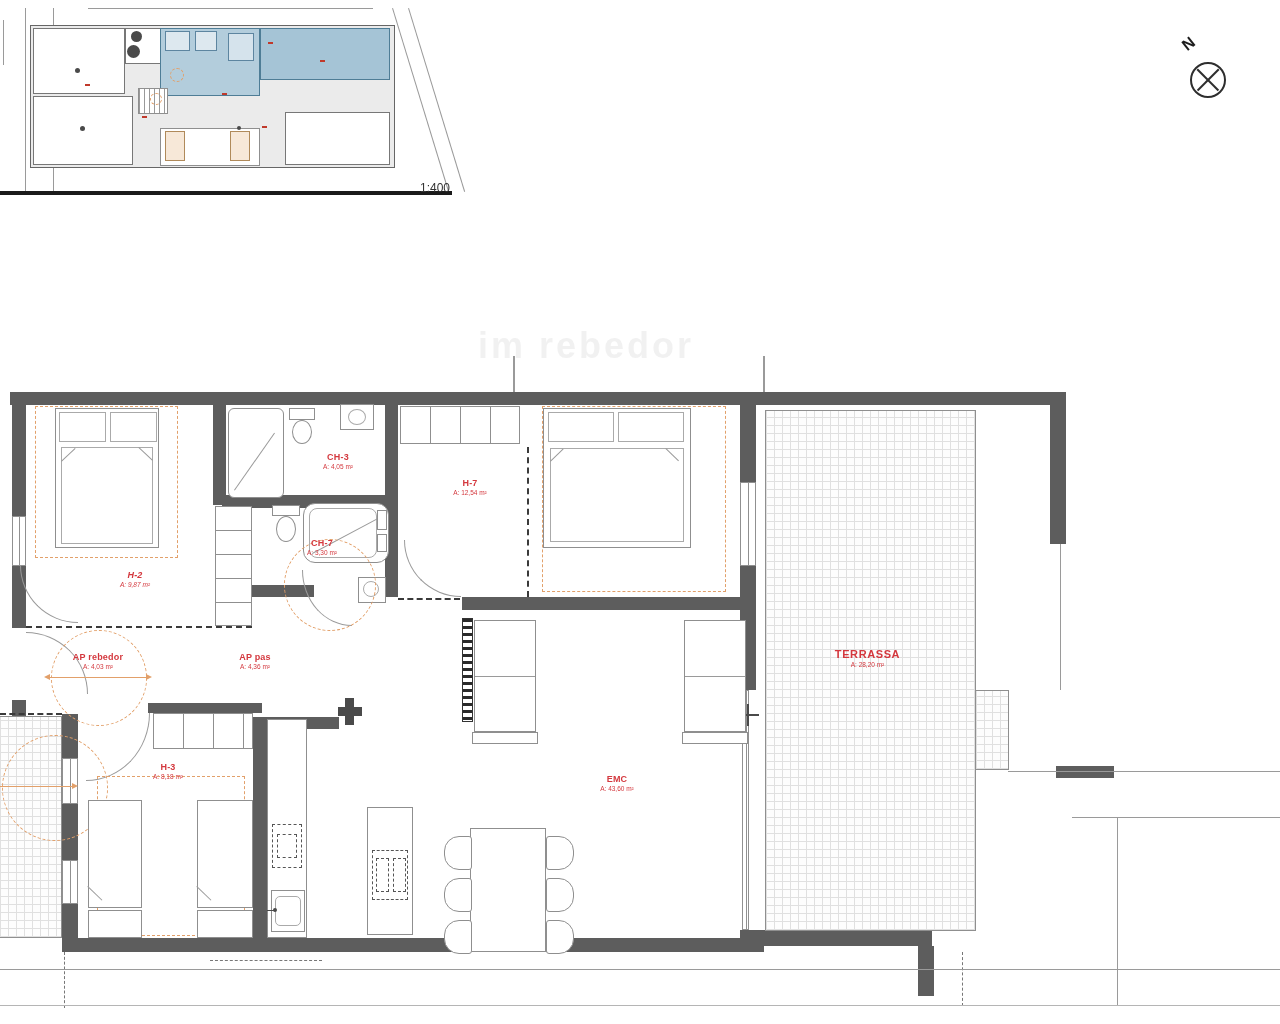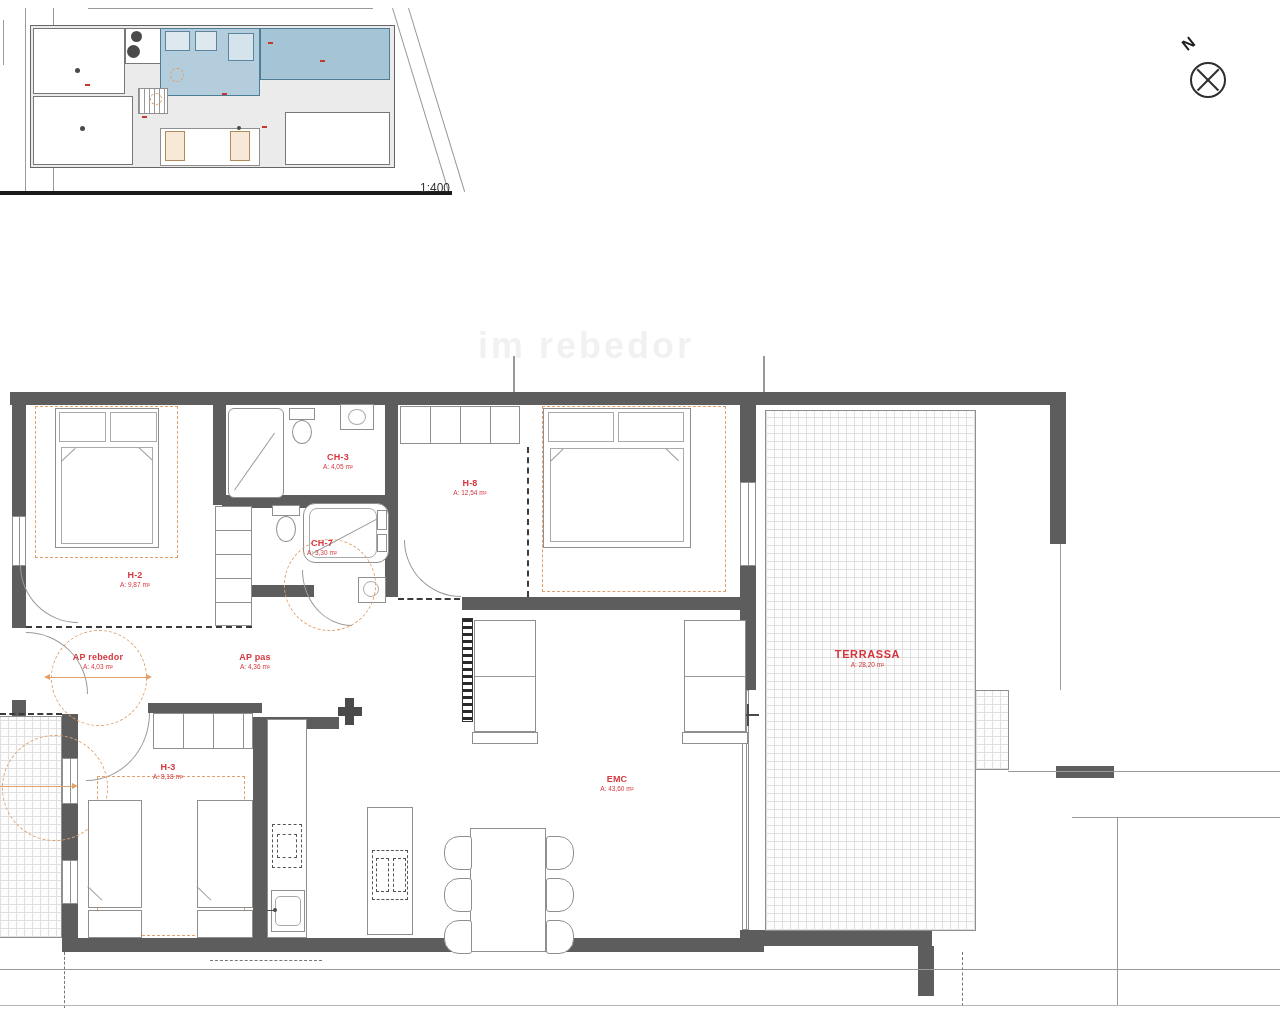--- a/index.html
+++ b/index.html
@@ -252,34 +252,34 @@
 <div class="furn chairL" style="left:444px;top:836px;width:28px;height:34px;"></div>
 <div class="furn chairL" style="left:444px;top:878px;width:28px;height:34px;"></div>
 <div class="furn chairL" style="left:444px;top:920px;width:28px;height:34px;"></div>
 <div class="furn chairR" style="left:546px;top:836px;width:28px;height:34px;"></div>
 <div class="furn chairR" style="left:546px;top:878px;width:28px;height:34px;"></div>
 <div class="furn chairR" style="left:546px;top:920px;width:28px;height:34px;"></div>
 
 <div class="tile" style="left:765px;top:410px;width:211px;height:521px;"></div>
 <div class="tile" style="left:975px;top:690px;width:34px;height:80px;"></div>
 
-<div class="room-label" style="left:100px;top:570px;width:70px;">
+<div class="room-label" style="left:100px;top:570px;width:70px;font-style:italic;">
   <div class="rname">H-2</div>
   <div class="rarea">A: 9,87 m²</div>
 </div>
 <div class="room-label" style="left:305px;top:452px;width:66px;">
   <div class="rname">CH-3</div>
   <div class="rarea">A: 4,05 m²</div>
 </div>
 <div class="room-label" style="left:292px;top:538px;width:60px;">
   <div class="rname">CH-7</div>
   <div class="rarea">A: 3,30 m²</div>
 </div>
 <div class="room-label" style="left:437px;top:478px;width:66px;">
-  <div class="rname">H-8</div>
+  <div class="rname">H-7</div>
   <div class="rarea">A: 12,54 m²</div>
 </div>
 <div class="room-label" style="left:48px;top:652px;width:100px;">
   <div class="rname">AP rebedor</div>
   <div class="rarea">A: 4,03 m²</div>
 </div>
 <div class="room-label" style="left:220px;top:652px;width:70px;">
   <div class="rname">AP pas</div>
   <div class="rarea">A: 4,36 m²</div>
 </div>

